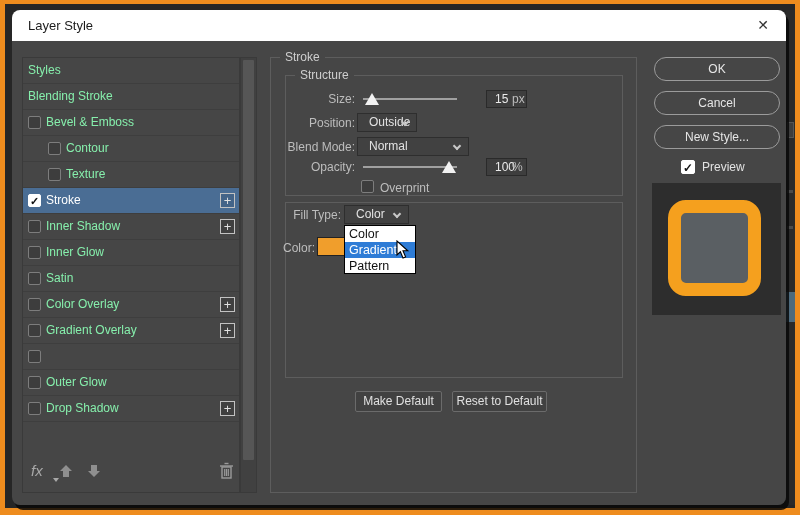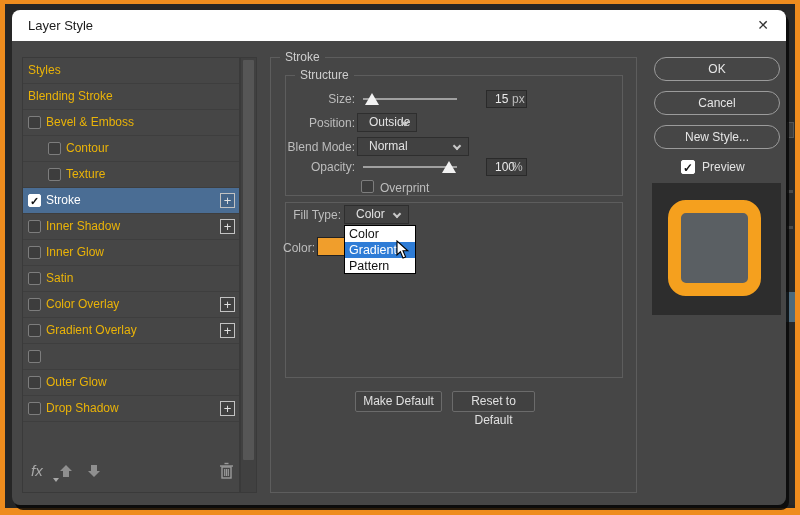--- a/index.html
+++ b/index.html
@@ -25,21 +25,21 @@
                line-height:31px; font-size:14px; color:#333; cursor:default; }
 
   .dlg-body { position:absolute; left:0; top:31px; width:774px; height:464px; background:#464646;
               border-radius:0 0 8px 8px; }
 
   
   .sidebar { position:absolute; left:10px; top:16px; width:218px; height:436px;
              border:1px solid #3a3a3a; background:#464646; }
   .srow { position:absolute; left:0; width:216px; height:26px; border-bottom:1px solid #3e3e3e; }
   .srow.sel { background:#4a6d94; }
-  .srow .slabel { position:absolute; left:5px; top:0; line-height:25px; font-size:12px; color:#eab308; white-space:nowrap; }
+  .srow .slabel { position:absolute; left:5px; top:0; line-height:25px; font-size:12px; color:#86efac; white-space:nowrap; }
   .srow.has-cb .slabel { left:23px; }
   .srow.indent.has-cb .slabel { left:43px; }
   .cb { position:absolute; left:5px; top:6px; width:13px; height:13px; background:#3d3d3d;
         border:1px solid #7d7d7d; border-radius:2px; }
   .srow.indent .cb { left:25px; }
   .cb.checked { background:#ffffff; border-color:#fff; color:#111; font-size:11px; line-height:13px;
                 text-align:center; font-weight:bold; }
   .plusbtn { position:absolute; right:4px; top:5px; width:15px; height:15px; border:1px solid #c2c2c2;
              color:#e2e2e2; font-size:13px; line-height:13px; text-align:center; background:rgba(0,0,0,0.08); }
 
@@ -253,21 +253,21 @@
         <div class="opt">Color</div>
         <div class="opt hl">Gradient</div>
         <div class="opt">Pattern</div>
       </div>
 
       <svg class="cursor-svg" width="14" height="20">
         <polygon points="1,1 1,15 4.4,11.8 7,18 9.6,16.9 7,10.8 11.8,10.8" fill="#ffffff" stroke="#000000" stroke-width="1.1"></polygon>
       </svg>
 
       <div class="dk-btn" style="left:343px; top:350px; width:87px;">Make Default</div>
-      <div class="dk-btn" style="left:440px; top:350px; width:83px;">Reset to Default</div>
+      <div class="dk-btn" style="left:440px; top:350px; width:95px;">Reset to Default</div>
 
       <div class="pill" style="top:16px;">OK</div>
       <div class="pill" style="top:50px;">Cancel</div>
       <div class="pill" style="top:84px;">New Style...</div>
 
       <span class="preview-cb">✓</span>
       <span class="preview-lbl">Preview</span>
 
       <div class="thumb-box">
         <div class="thumb-square"></div>

